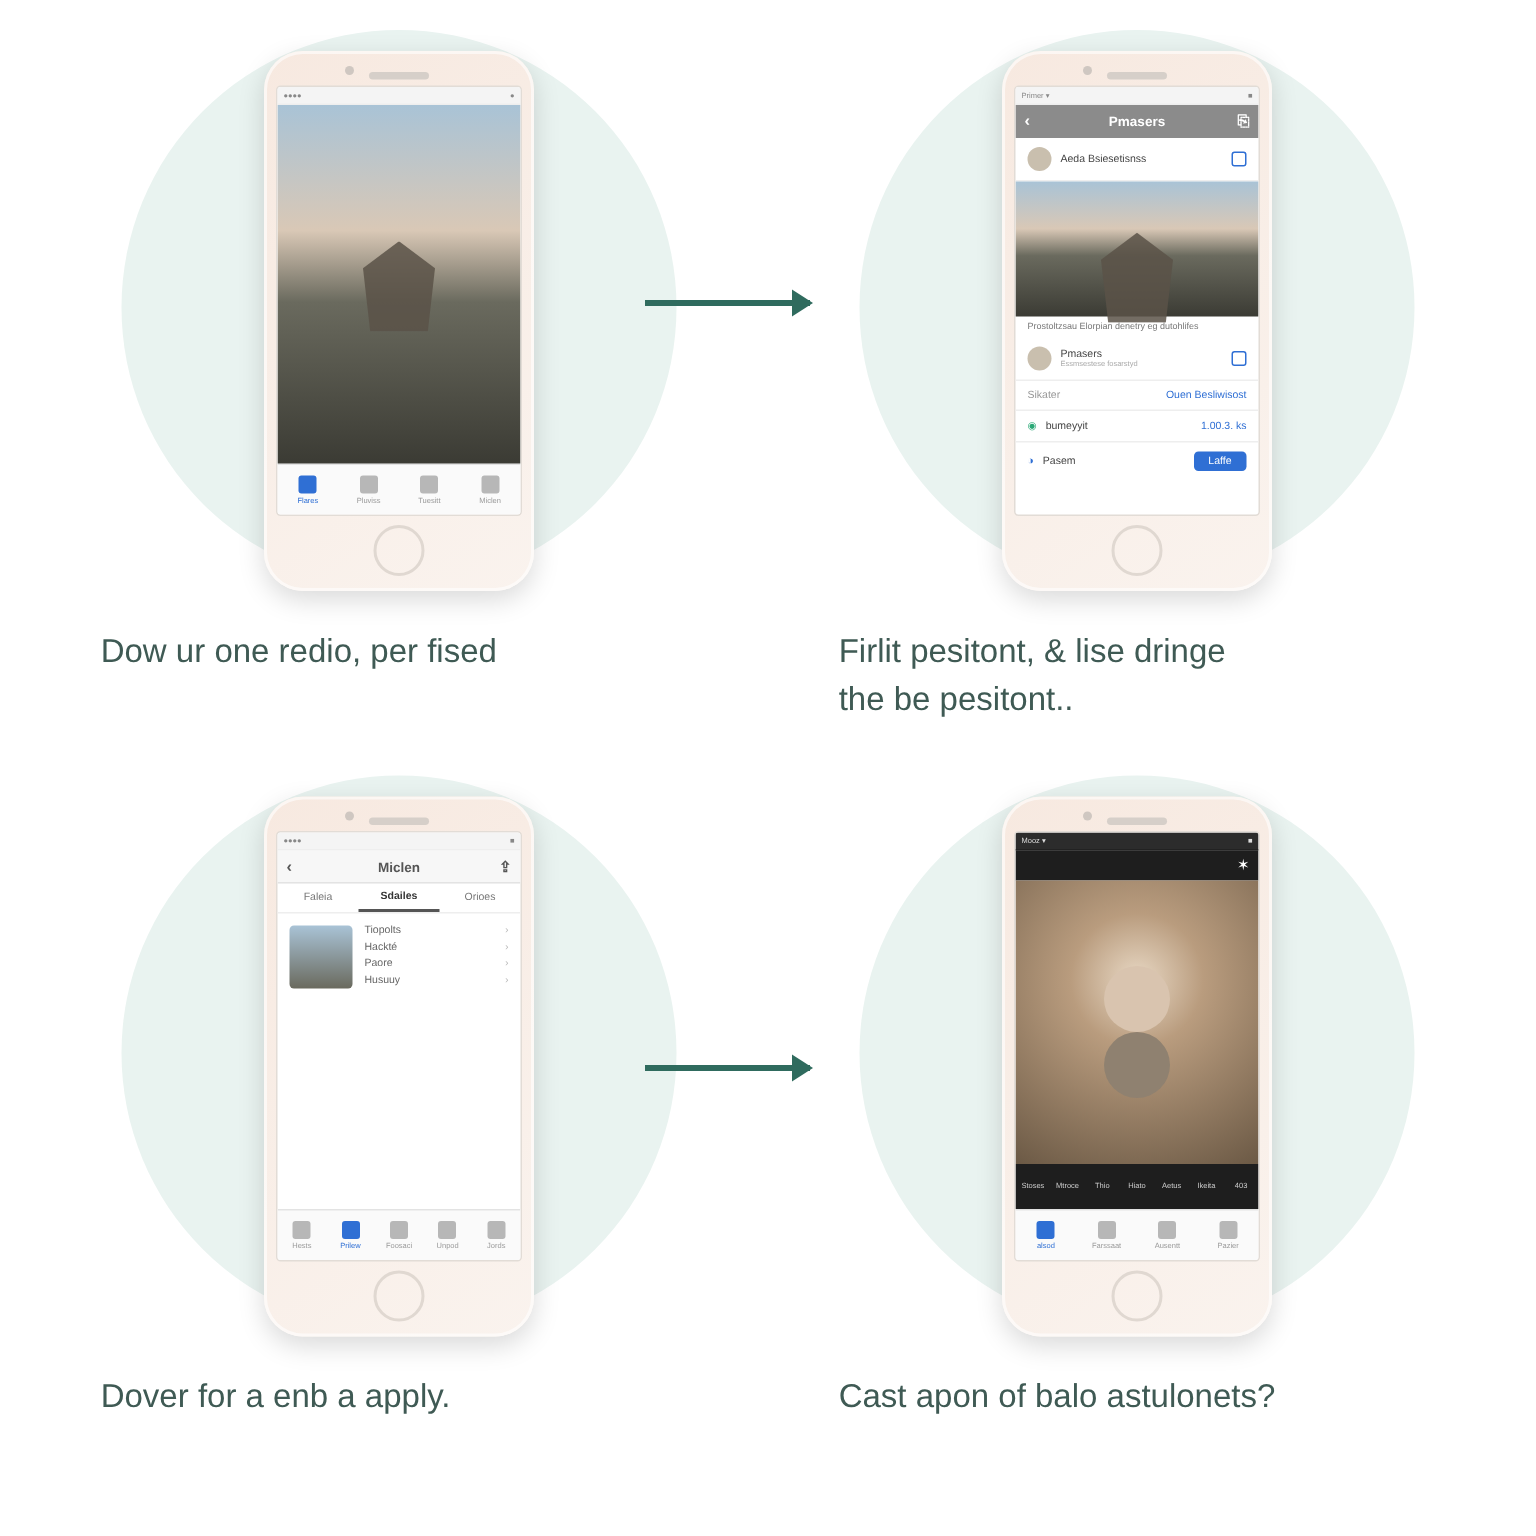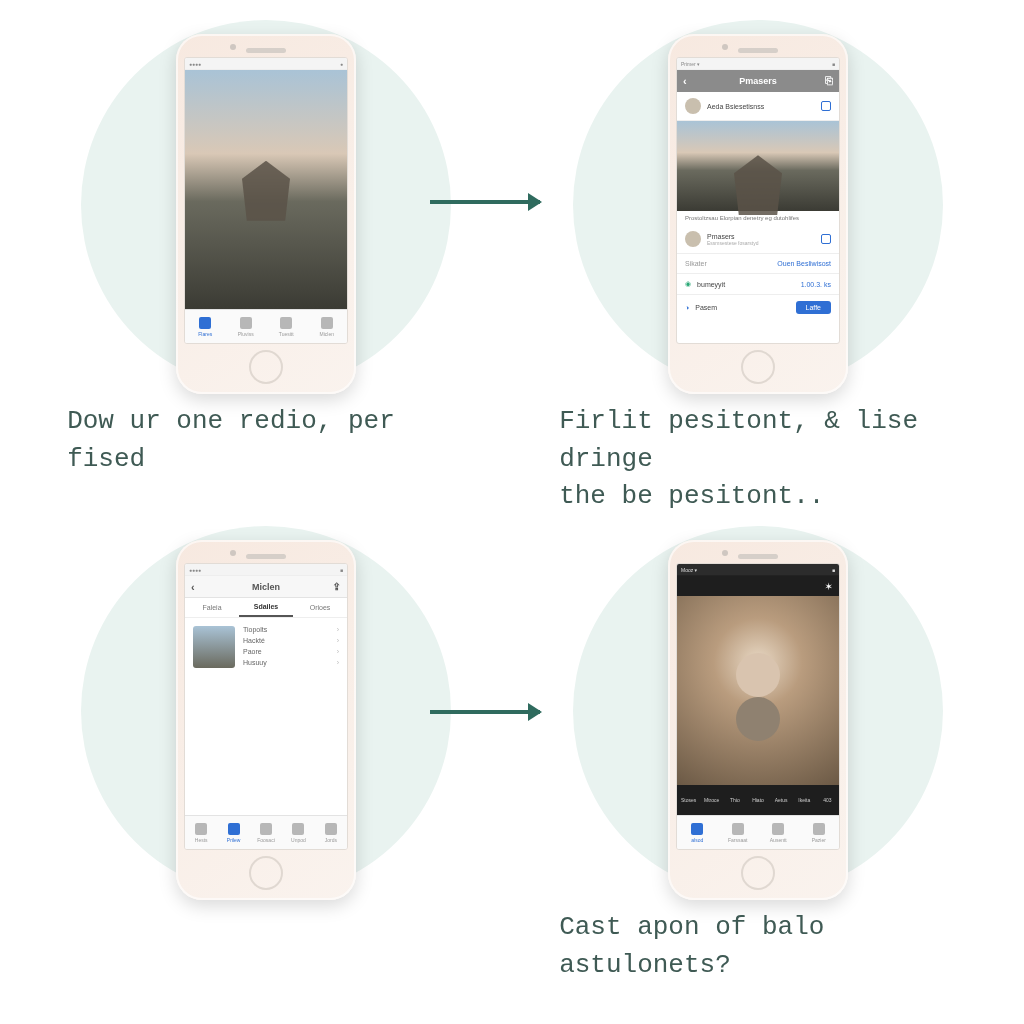--- a/index.html
+++ b/index.html
@@ -54,28 +54,27 @@
   .screen {
     flex:1; width:100%; background:#ffffff; border-radius:3px;
     overflow:hidden; display:flex; flex-direction:column;
     border:1px solid #e2dcd6;
   }
   .home-btn {
     width:34px; height:34px; border:2px solid #e0d8d1; border-radius:50%;
     margin: 6px 0 2px;
   }
   .caption {
-    margin-top: 9px;
-    font-size: 26px;
+    margin-top: 24px;
+    font-size: 22px;
     line-height: 1.45;
     color: #3f5a54;
     text-align: left;
     width: 88%;
     z-index: 1;
-    font-family: Liberation Mono, monospace;
   }
   .arrow {
     position: absolute;
     width: 110px; height: 4px;
     background: #2f6b5e;
     top: 195px;
     z-index: 2;
   }
   .arrow::after {
     content:""; position:absolute; right:-2px; top:-7px;
@@ -312,20 +311,23 @@
               <span>Unpod</span>
             </div>
           <div class="tabitem">
               <div class="tabicon"></div>
               <span>Jords</span>
             </div>
         </div>
       </div>
       <div class="home-btn"></div>
     </div>
+    <div class="caption">
+      <span>Dover for a enb a apply.</span>
+    </div>
   </div>
 
   <div class="cell">
     <div class="circle-bg"></div>
     <div class="phone">
       <div class="camera"></div>
       <div class="speaker"></div>
       <div class="screen">
         <div class="statusbar dark">
             <span>Mooz ▾</span>

